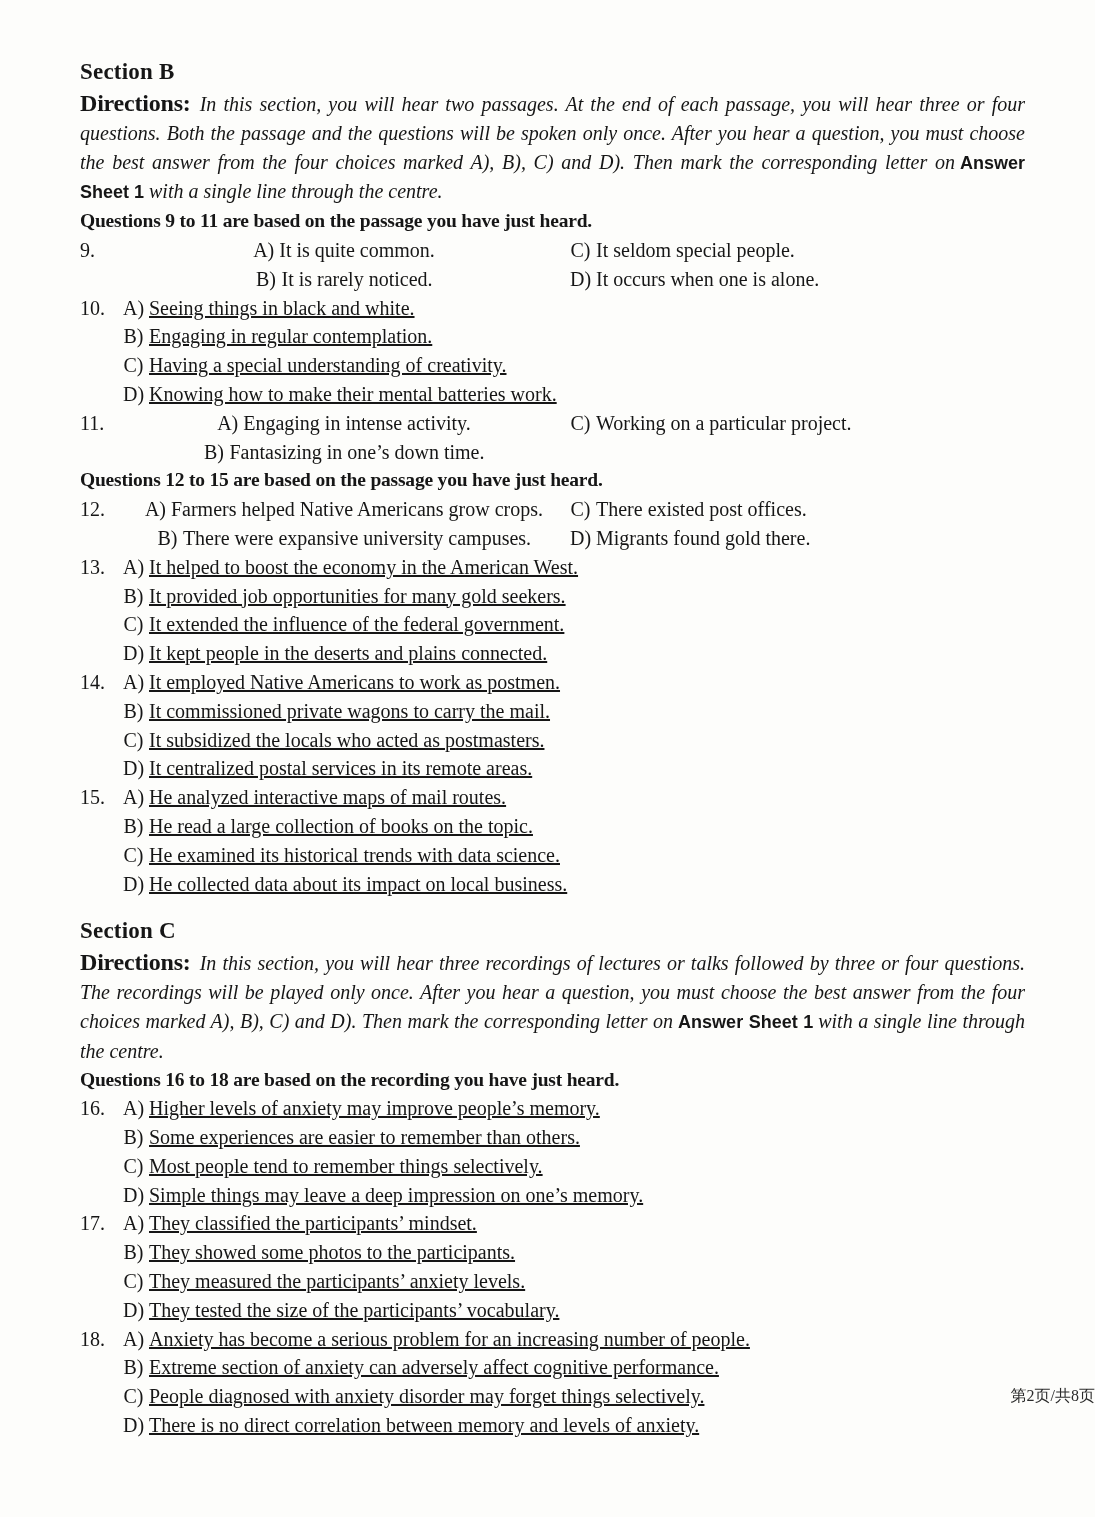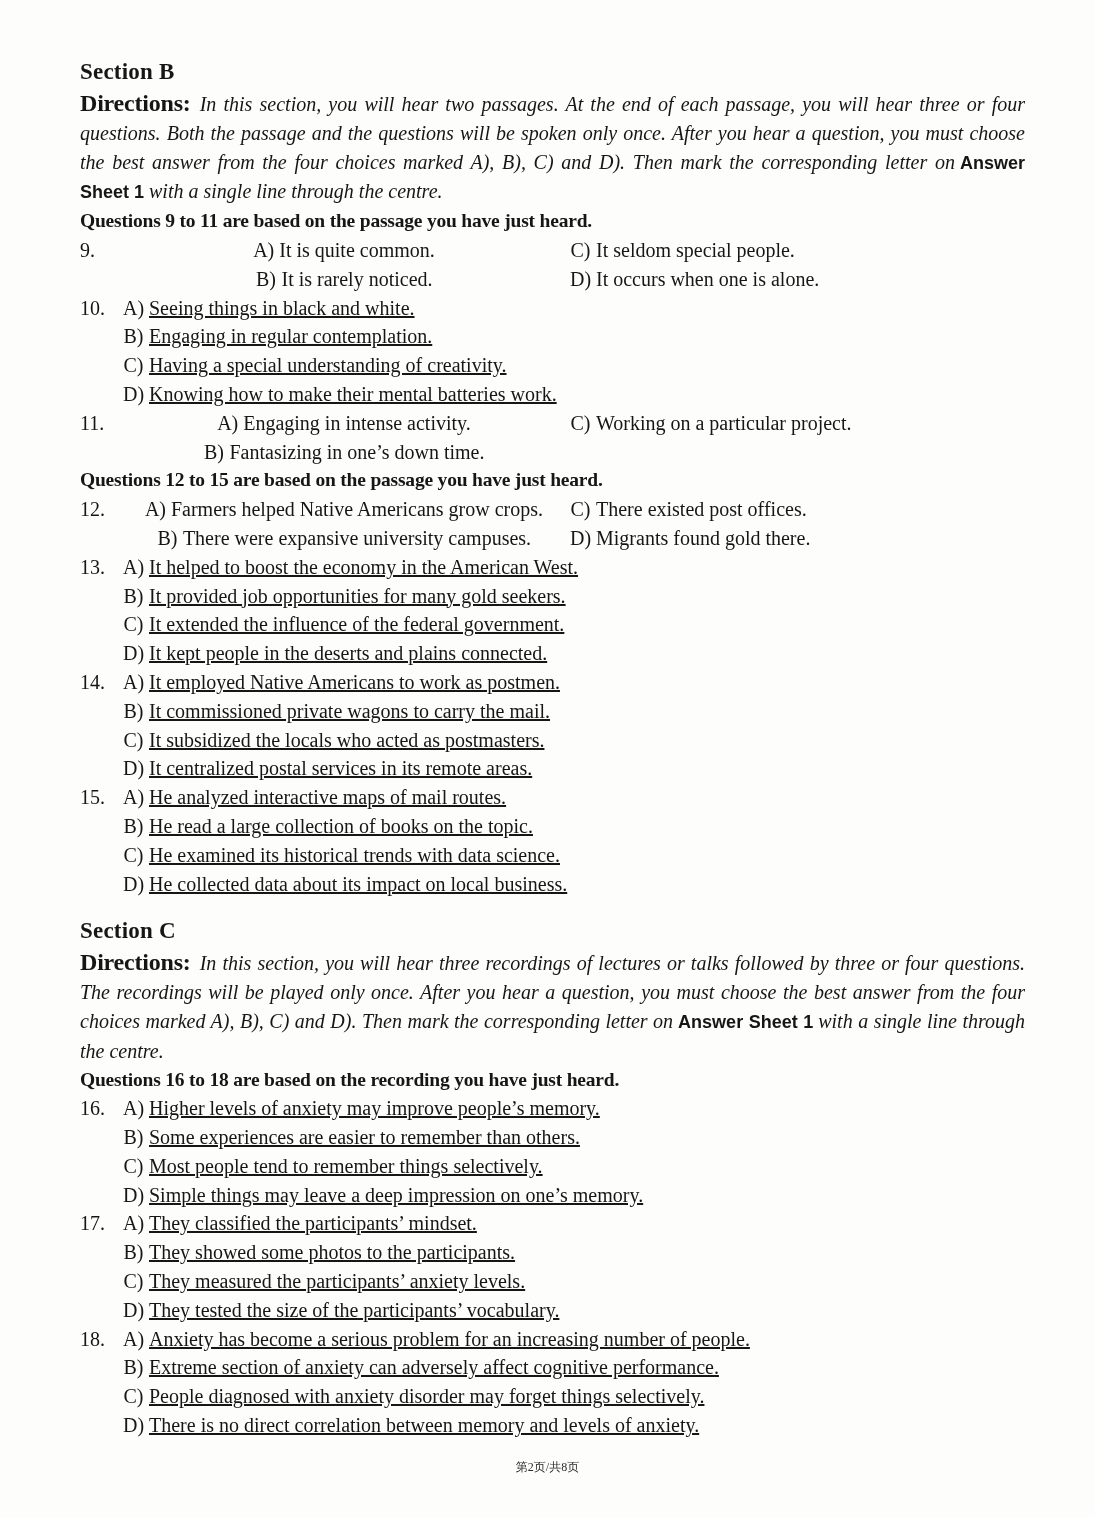--- a/index.html
+++ b/index.html
@@ -71,23 +71,23 @@
   }
   .colL { flex: 0 0 auto; min-width: 447px; }
   .colR { flex: 0 0 auto; }
   .colFull { flex: 0 0 auto; text-decoration: underline; }
   .optlabel { display: inline-block; min-width: 31px; }
 
   .footer {
     position: absolute;
     left: 0;
     right: 0;
-    top: 1459px;
-    text-align: center;
-    font-size: 12px;
+    top: 1386px;
+    text-align: right;
+    font-size: 16px;
     color: #2b2b2b;
     font-family: "Liberation Serif", "DejaVu Serif", serif;
   }
 </style>
 </head>
 <body>
 
 <div class="page">
 
   <section class="section">

